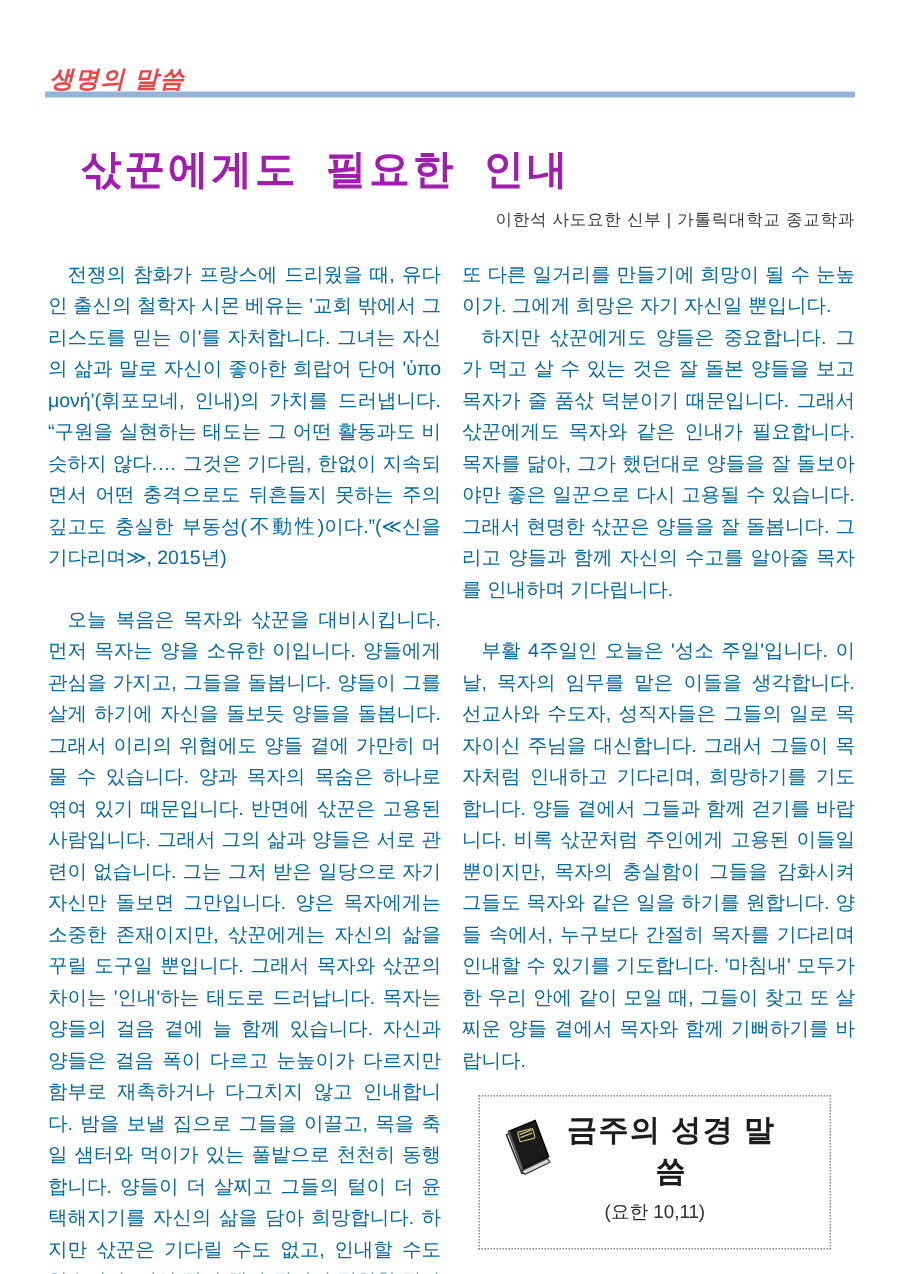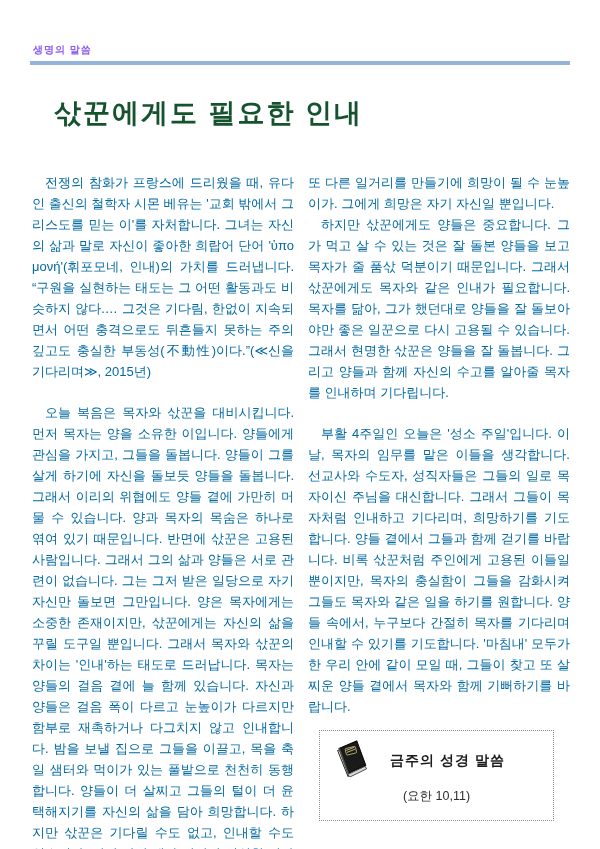--- a/index.html
+++ b/index.html
@@ -9,39 +9,40 @@
     font-family: "Liberation Sans", "DejaVu Sans", sans-serif;
     color: #2d2d2d;
     position: relative;
     overflow: hidden;
   }
   .page { position: absolute; inset: 0; background: #fff; }
 
   .section-label {
     position: absolute;
     left: 33px; top: 43px;
-    font-size: 10px;
+    font-size: 16px;
     font-weight: bold;
     letter-spacing: 1px;
-    color: #8b5cf6;
+    color: #ef4444;
+    font-style: italic;
   }
   .rule {
     position: absolute;
     left: 30px; top: 61px;
     width: 540px; height: 4px;
     background: #95b3d7;
   }
   .article-title {
     position: absolute;
     left: 54px; top: 95px;
-    font-family: Liberation Sans, sans-serif;
+    font-family: Liberation Mono, monospace;
     font-size: 27px;
     font-weight: 700;
     letter-spacing: 2px;
-    color: #14532d;
+    color: #a21caf;
     white-space: nowrap;
   }
   .byline {
     position: absolute;
     right: 30px; top: 139px;
     font-size: 11px;
     color: #3a3a3a;
     letter-spacing: 0.5px;
   }
 
@@ -74,21 +75,21 @@
     align-items: center;
   }
   .book-icon {
     width: 38px; height: 42px;
     flex: 0 0 38px;
     margin-left: 2px;
   }
   .verse-title {
     flex: 1;
     text-align: center;
-    font-size: 14px;
+    font-size: 20px;
     font-weight: bold;
     color: #1c1c1c;
     letter-spacing: 1px;
     padding-right: 18px;
   }
   .verse-lines {
     margin-top: 5px;
     text-align: center;
     font-size: 12.5px;
     line-height: 19px;
@@ -97,20 +98,21 @@
 </style>
 </head>
 <body>
 
 <div class="page">
 
   <div class="section-label">생명의 말씀</div>
   <div class="rule"></div>
 
   <h1 class="article-title">삯꾼에게도 필요한 인내</h1>
+  <div class="byline">이한석 사도요한 신부  |  가톨릭대학교 종교학과</div>
 
   <div class="columns">
     <div class="col">
       <p class="indent">전쟁의 참화가 프랑스에 드리웠을 때, 유다인 출신의 철학자 시몬 베유는 '교회 밖에서 그리스도를 믿는 이'를 자처합니다. 그녀는 자신의 삶과 말로 자신이 좋아한 희랍어 단어 'ὑπομονή'(휘포모네, 인내)의 가치를 드러냅니다. “구원을 실현하는 태도는 그 어떤 활동과도 비슷하지 않다.… 그것은 기다림, 한없이 지속되면서 어떤 충격으로도 뒤흔들지 못하는 주의 깊고도 충실한 부동성(不動性)이다.”(≪신을 기다리며≫, 2015년)</p>
       <p class="indent spaced">오늘 복음은 목자와 삯꾼을 대비시킵니다. 먼저 목자는 양을 소유한 이입니다. 양들에게 관심을 가지고, 그들을 돌봅니다. 양들이 그를 살게 하기에 자신을 돌보듯 양들을 돌봅니다. 그래서 이리의 위협에도 양들 곁에 가만히 머물 수 있습니다. 양과 목자의 목숨은 하나로 엮여 있기 때문입니다. 반면에 삯꾼은 고용된 사람입니다. 그래서 그의 삶과 양들은 서로 관련이 없습니다. 그는 그저 받은 일당으로 자기 자신만 돌보면 그만입니다. 양은 목자에게는 소중한 존재이지만, 삯꾼에게는 자신의 삶을 꾸릴 도구일 뿐입니다. 그래서 목자와 삯꾼의 차이는 '인내'하는 태도로 드러납니다. 목자는 양들의 걸음 곁에 늘 함께 있습니다. 자신과 양들은 걸음 폭이 다르고 눈높이가 다르지만 함부로 재촉하거나 다그치지 않고 인내합니다. 밤을 보낼 집으로 그들을 이끌고, 목을 축일 샘터와 먹이가 있는 풀밭으로 천천히 동행합니다. 양들이 더 살찌고 그들의 털이 더 윤택해지기를 자신의 삶을 담아 희망합니다. 하지만 삯꾼은 기다릴 수도 없고, 인내할 수도 없습니다. 어서 빨리 해가 떨어져 편안한 잠자리로 돌아가 쉬기를 기대할 뿐입니다. 양이 잘 먹어 살이 찌는 것은</p>
     </div>
     <div class="col">
       <p>또 다른 일거리를 만들기에 희망이 될 수 눈높이가. 그에게 희망은 자기 자신일 뿐입니다.</p>
       <p class="indent">하지만 삯꾼에게도 양들은 중요합니다. 그가 먹고 살 수 있는 것은 잘 돌본 양들을 보고 목자가 줄 품삯 덕분이기 때문입니다. 그래서 삯꾼에게도 목자와 같은 인내가 필요합니다. 목자를 닮아, 그가 했던대로 양들을 잘 돌보아야만 좋은 일꾼으로 다시 고용될 수 있습니다. 그래서 현명한 삯꾼은 양들을 잘 돌봅니다. 그리고 양들과 함께 자신의 수고를 알아줄 목자를 인내하며 기다립니다.</p>
       <p class="indent spaced">부활 4주일인 오늘은 '성소 주일'입니다. 이날, 목자의 임무를 맡은 이들을 생각합니다. 선교사와 수도자, 성직자들은 그들의 일로 목자이신 주님을 대신합니다. 그래서 그들이 목자처럼 인내하고 기다리며, 희망하기를 기도합니다. 양들 곁에서 그들과 함께 걷기를 바랍니다. 비록 삯꾼처럼 주인에게 고용된 이들일 뿐이지만, 목자의 충실함이 그들을 감화시켜 그들도 목자와 같은 일을 하기를 원합니다. 양들 속에서, 누구보다 간절히 목자를 기다리며 인내할 수 있기를 기도합니다. '마침내' 모두가 한 우리 안에 같이 모일 때, 그들이 찾고 또 살찌운 양들 곁에서 목자와 함께 기뻐하기를 바랍니다.</p>

